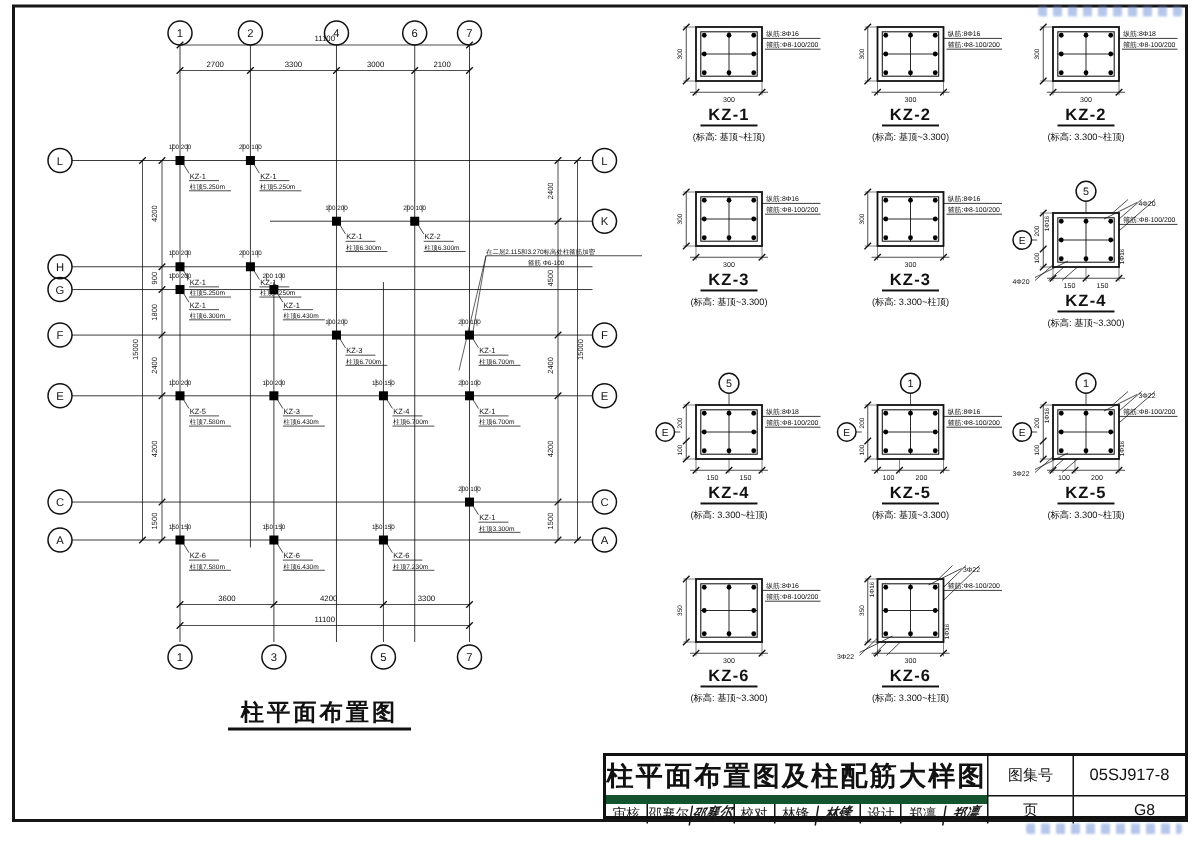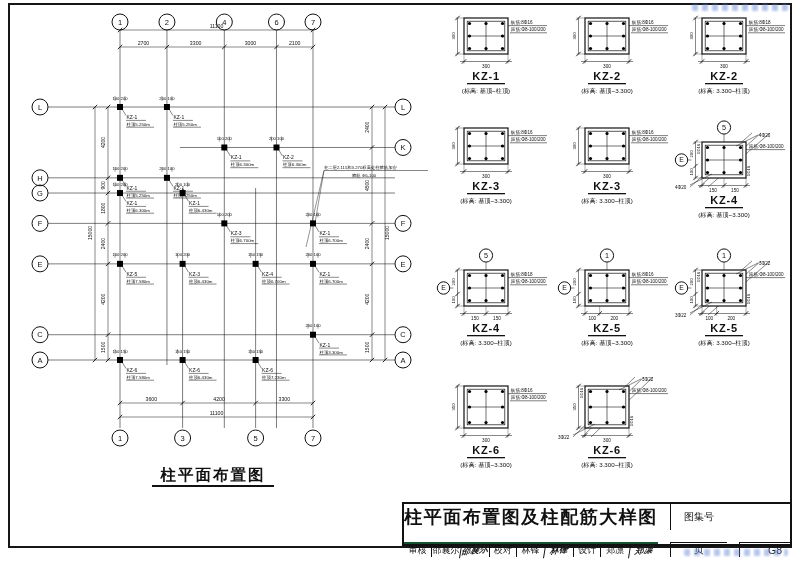--- a/index.html
+++ b/index.html
@@ -6,27 +6,27 @@
   .sheet{position:relative;width:800px;height:562px;background:#ffffff;overflow:hidden;
          font-family:"Liberation Sans", sans-serif;color:#111;}
   .frame{position:absolute;left:8px;top:3px;width:780px;height:541px;border:2px solid #161616;background:#fff;}
   #plan-svg{position:absolute;left:0;top:0;}
   #sections{position:absolute;left:430px;top:4px;width:362px;height:498px;}
   .card{position:absolute;}
   svg text{font-family:"Liberation Sans", sans-serif;}
   
   .tblock{position:absolute;left:402px;top:502px;width:390px;height:44px;box-sizing:border-box;
           border:2px solid #111;background:#fff;display:grid;
-          grid-template-columns:254px 57px 1fr;grid-template-rows:26px 1fr;gap:12px;}
+          grid-template-columns:254px 57px 1fr;grid-template-rows:26px 1fr;}
   .tblock div{box-sizing:border-box;}
   .tb-title{grid-area:1/1;display:flex;align-items:center;justify-content:center;
             font-size:18px;font-weight:bold;letter-spacing:1.5px;}
   .tb-al{grid-area:1/2;border-left:1px solid #111;display:flex;align-items:center;justify-content:center;font-size:10px;}
   .tb-av{grid-area:1/3;border-left:1px solid #111;display:flex;align-items:center;justify-content:center;font-size:11px;}
-  .tb-row2{grid-area:2/1;border-top:2px solid #14532d;display:flex;justify-content:space-between;}
+  .tb-row2{grid-area:2/1;border-top:6px solid #14532d;display:flex;justify-content:space-between;}
   .tb-row2>div{flex:1;border-left:1px solid #111;display:flex;align-items:center;justify-content:center;
                font-size:9px;position:relative;overflow:visible;white-space:nowrap;}
   .tb-row2>div:first-child{border-left:none;}
   .tb-row2 .lbl{flex:0 0 27px;}
   .sg{font-style:italic;font-weight:bold;font-size:13px;transform:rotate(-5deg) skewX(-14deg);color:#1c1c1c;}
   .tb-pl{grid-area:2/2;border-left:1px solid #111;border-top:1px solid #111;display:flex;align-items:center;justify-content:center;font-size:10px;}
   .tb-pv{grid-area:2/3;border-left:1px solid #111;border-top:1px solid #111;display:flex;align-items:center;justify-content:center;font-size:10.5px;padding-left:20px;}
   
   .wm{position:absolute;height:7px;border-radius:2px;opacity:.5;filter:blur(.8px);
       background:repeating-linear-gradient(90deg, #6f8fd8 0 6px, rgba(111,143,216,0) 6px 10px);}
@@ -801,20 +801,21 @@
         <text x="75.5" y="45" font-size="4.2" text-anchor="middle" fill="#111" transform="rotate(-90 75.5 45)">1Φ16</text>
         <text x="50" y="78" font-size="11" text-anchor="middle" fill="#111" font-weight="bold" letter-spacing="0.8">KZ-6</text>
         <rect x="31" y="81" width="38" height="1.3" fill="#111"></rect>
         <text x="50" y="91" font-size="6.2" text-anchor="middle" fill="#111">(标高: 3.300~柱顶)</text>
       </svg>
     </div>
 
   <div class="tblock">
     <div class="tb-title">柱平面布置图及柱配筋大样图</div>
     <div class="tb-al">图集号</div>
+    <div class="tb-av">05SJ917-8</div>
     <div class="tb-row2">
       <div class="lbl">审核</div>
       <div>邵襄尔</div>
       <div class="sg">邵襄尔</div>
       <div class="lbl">校对</div>
       <div>林锋</div>
       <div class="sg">林锋</div>
       <div class="lbl">设计</div>
       <div>郑凛</div>
       <div class="sg">郑凛</div>

